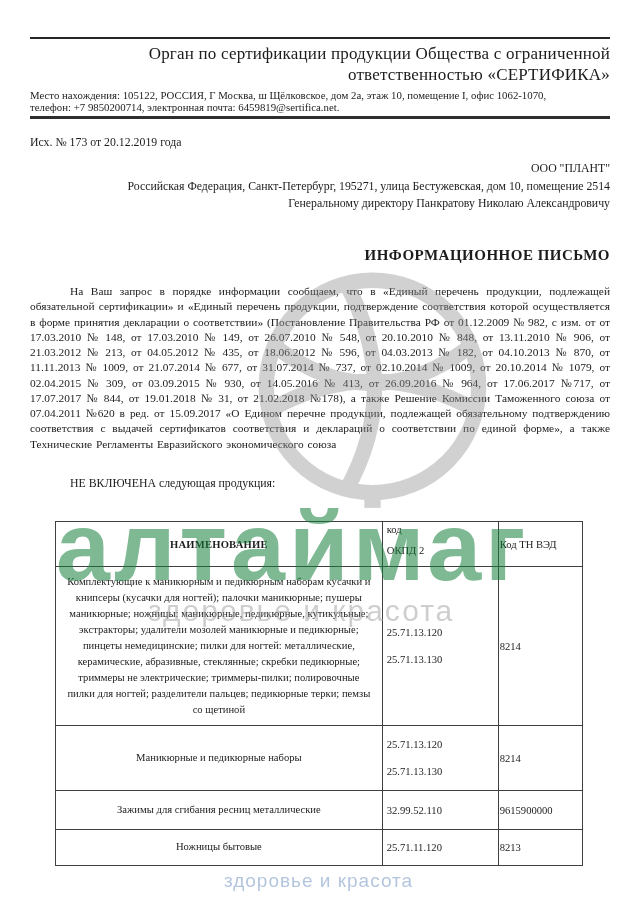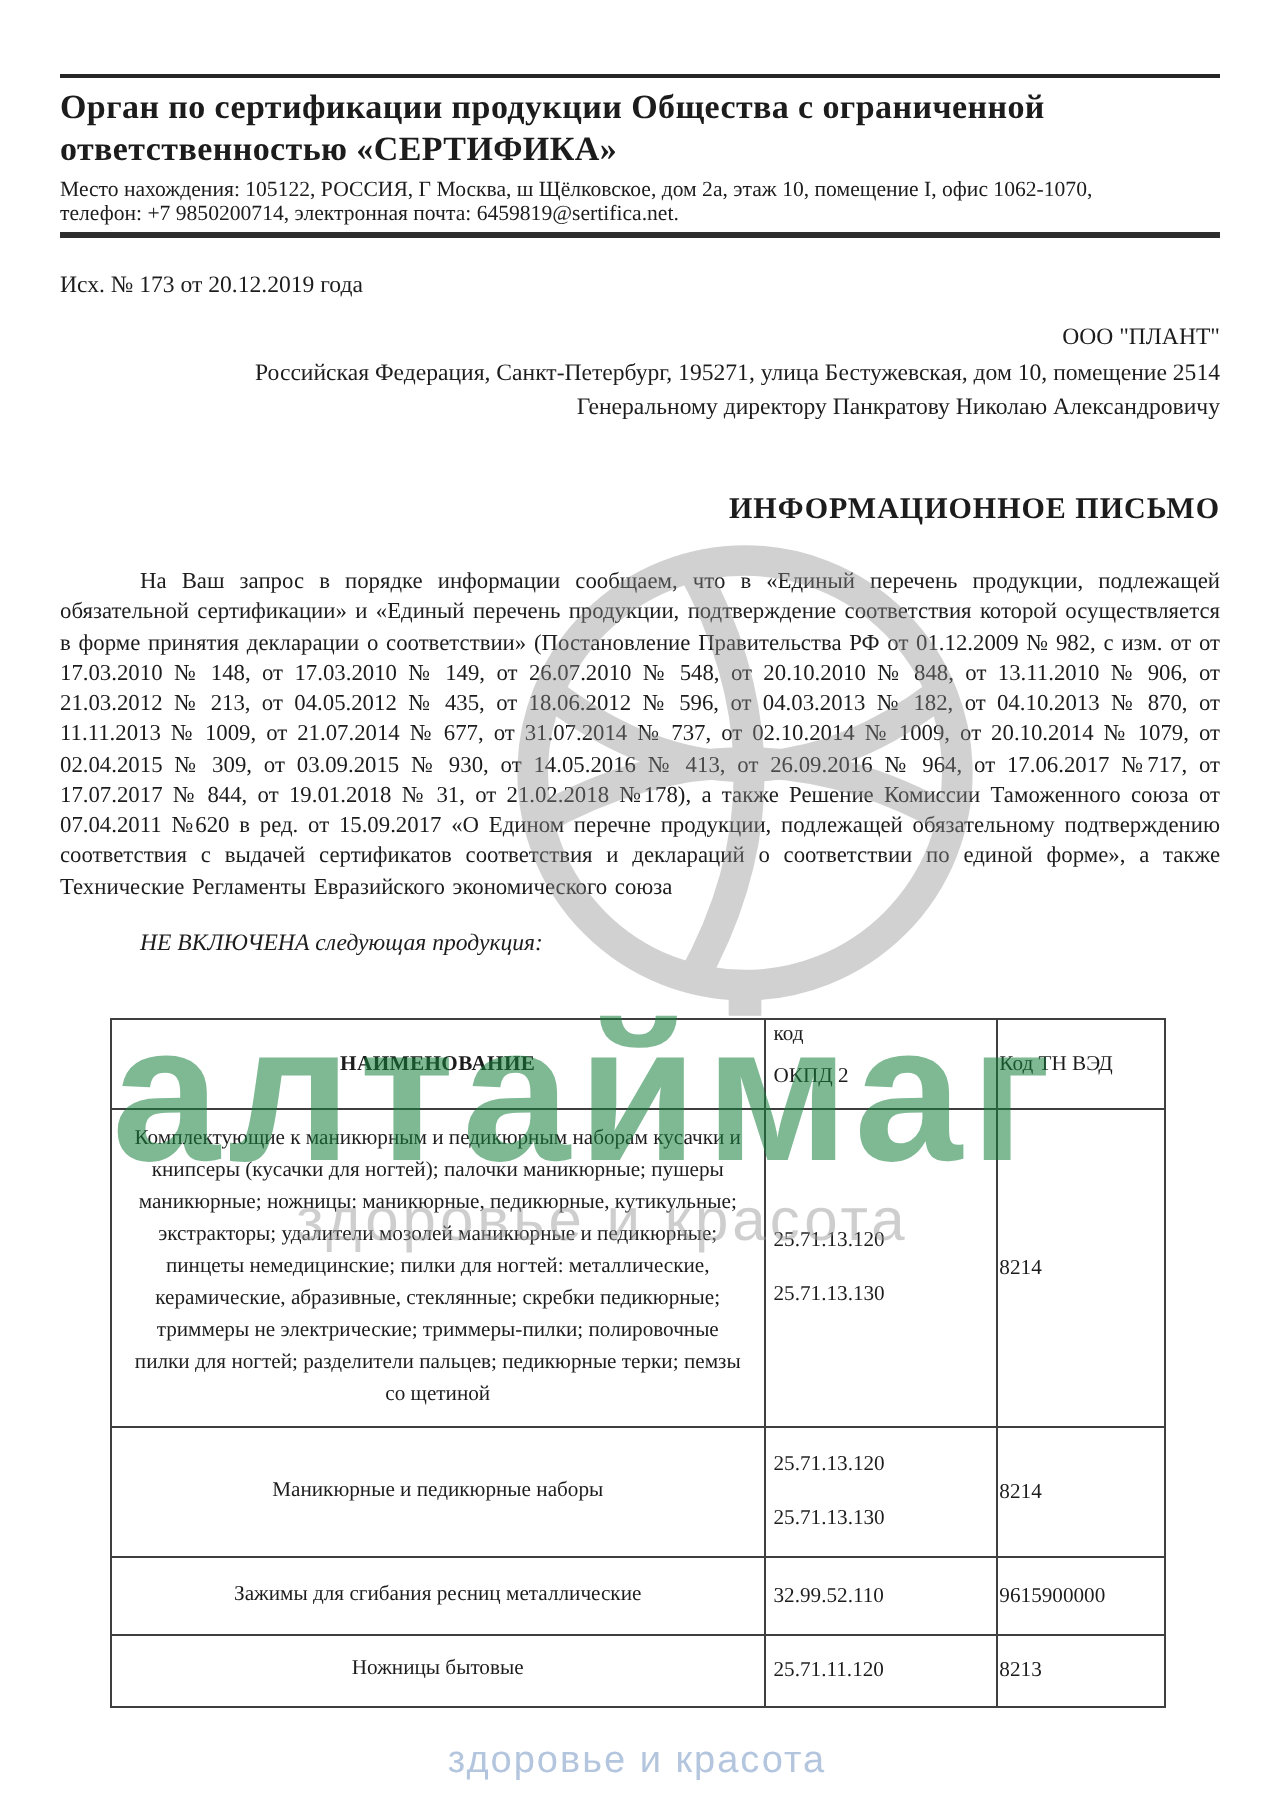--- a/index.html
+++ b/index.html
@@ -3,32 +3,32 @@
 <meta charset="utf-8">
 <style>
   html,body { margin:0; padding:0; background:#ffffff; }
   .page {
     position:relative; width:637px; height:900px; background:#ffffff;
     font-family:"Liberation Serif", serif; color:#1c1c1c; overflow:hidden;
   }
   .content { position:absolute; left:30px; top:0; width:580px; }
 
   .rule-top { margin-top:37px; border-top:2px solid #262626; }
-  .org-title { margin-top:4px; font-size:17px; font-weight:bold; text-align:left; line-height:1.25; letter-spacing:0.2px; }
+  .org-title { margin-top:4px; font-size:17px; font-weight:normal; text-align:right; line-height:1.25; letter-spacing:0.2px; }
   .lh-line { font-size:10.8px; line-height:1.13; }
   .lh-block { margin-top:3px; }
   .rule-thick { margin-top:3px; border-top:3px solid #2e2e2e; }
 
   .outgoing { margin-top:16px; font-size:11.8px; }
   .addressee { margin-top:10px; text-align:right; font-size:11.8px; line-height:1.5; }
 
   .letter-title { margin-top:34px; text-align:right; font-weight:bold; font-size:15px; letter-spacing:0.5px; }
 
   .body-par { margin-top:20px; font-size:11.4px; line-height:1.34; text-align:justify; text-indent:40px; word-spacing:1px; }
-  .not-included { margin-top:12px; font-size:11.8px; text-indent:40px;font-style:italic; }
+  .not-included { margin-top:24px; font-size:11.8px; text-indent:40px; }
 
   .tbl-wrap { margin-top:30px; margin-left:25px; width:528px; }
   table.products { border-collapse:collapse; width:100%; table-layout:fixed; }
   table.products td { border:1px solid #3f3f3f; font-size:10.6px; }
   col.c-name { width:62%; } col.c-okpd { width:22%; } col.c-tnved { width:16%; }
 
   td.h-name { font-weight:bold; text-align:center; height:42px; vertical-align:middle; letter-spacing:0.2px; }
   td.h-okpd { vertical-align:top; padding:2px 4px; }
   .h-okpd-l1 { display:block; }
   .h-okpd-l2 { display:block; margin-top:10px; }

